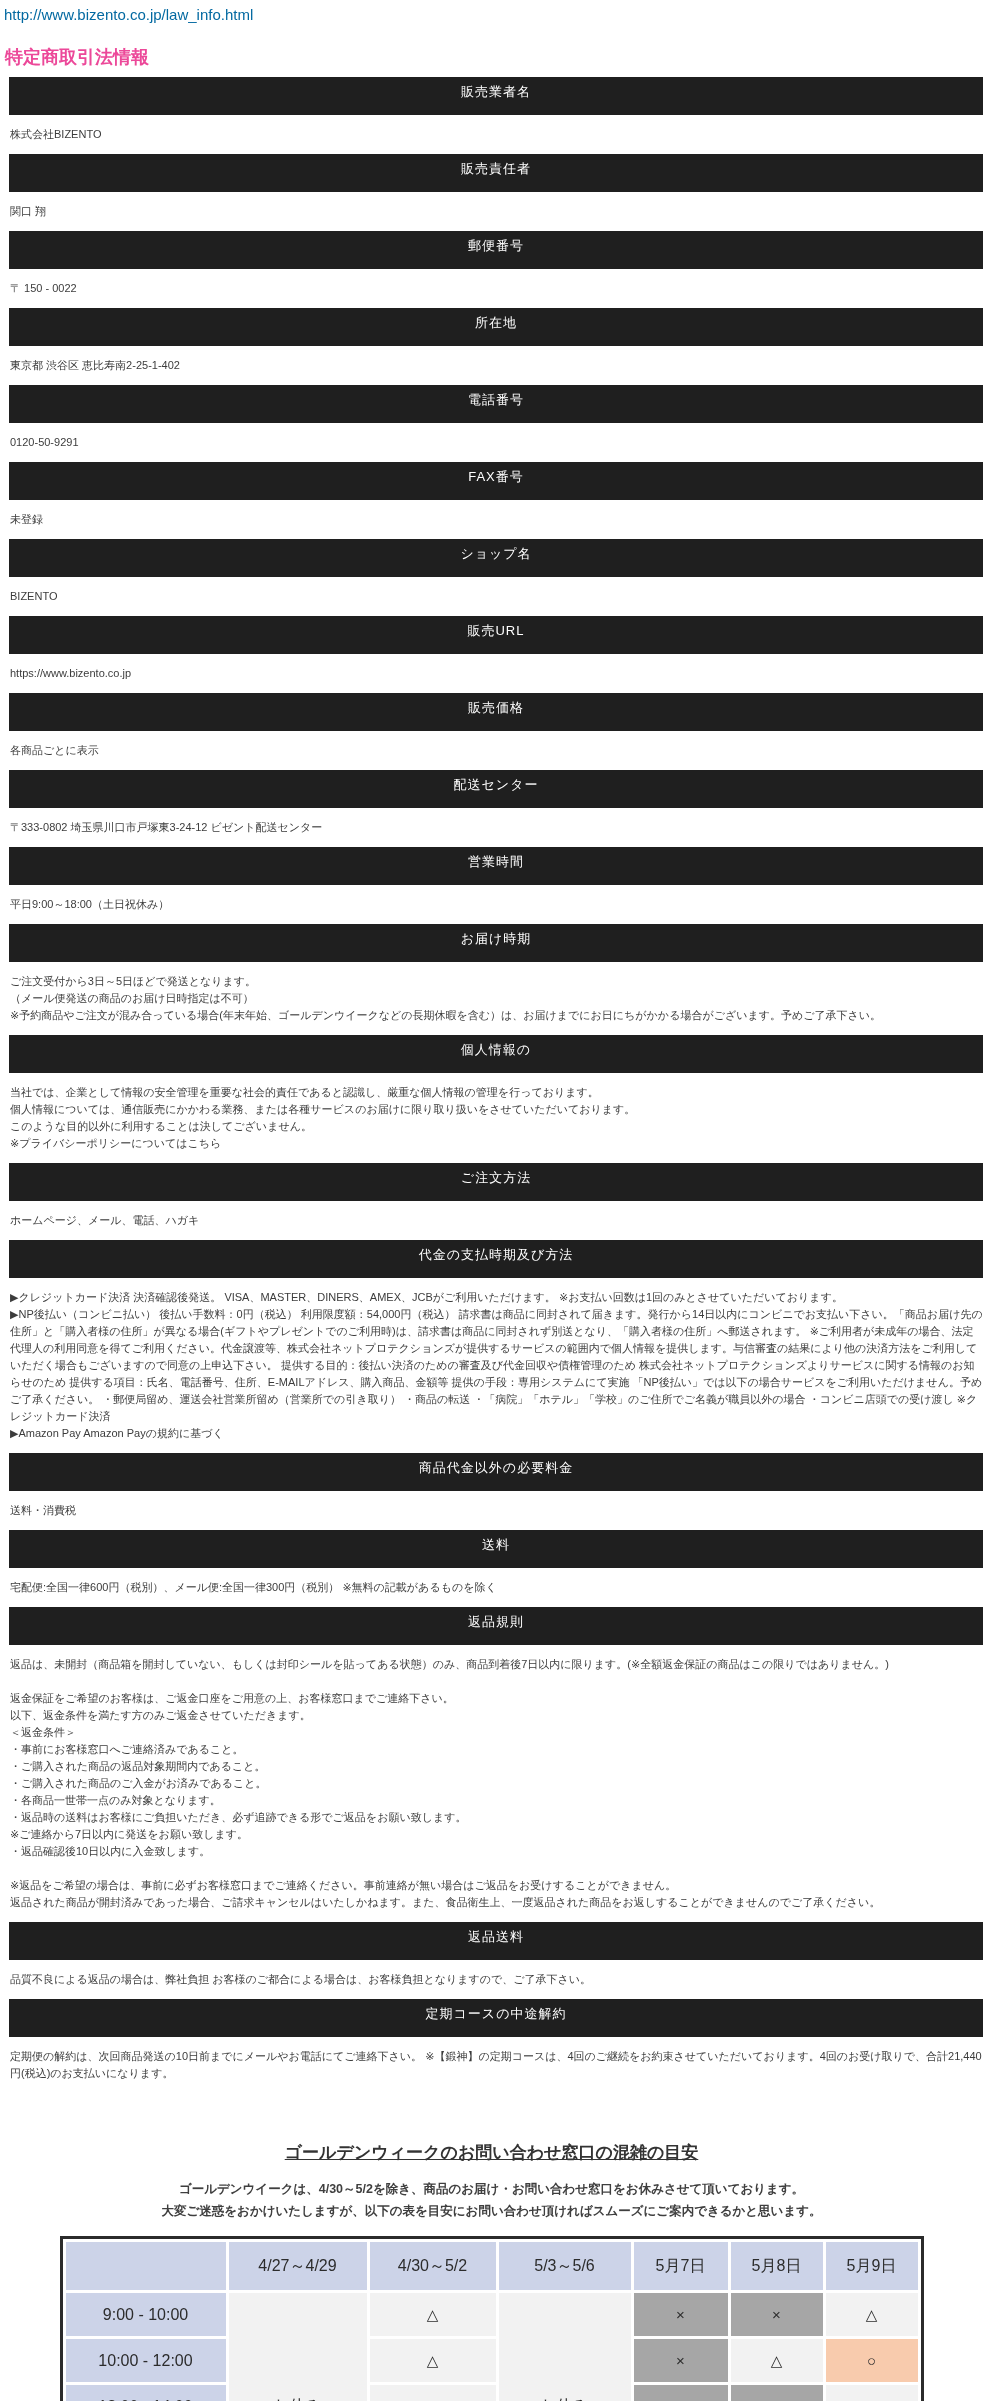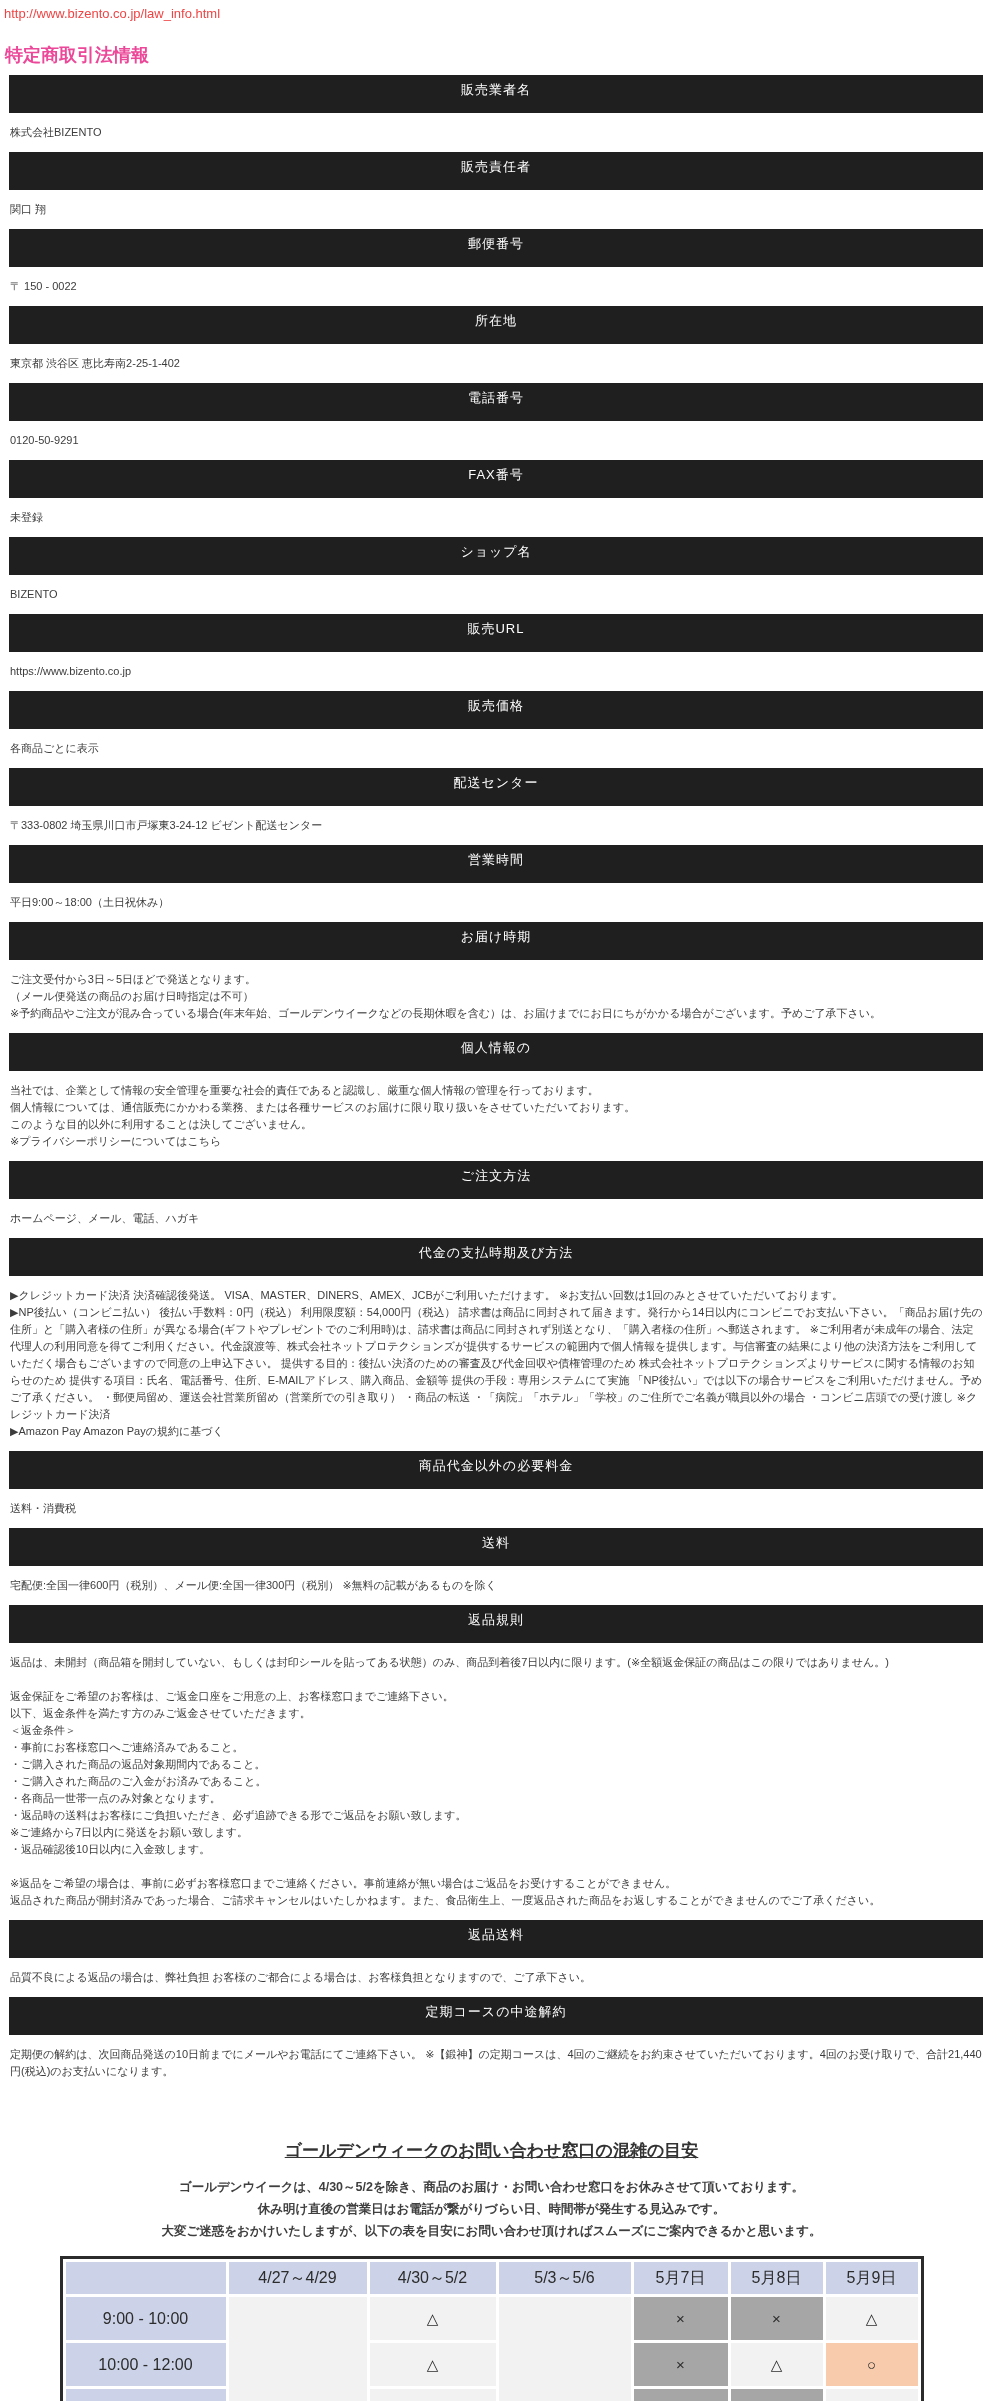--- a/index.html
+++ b/index.html
@@ -1,21 +1,21 @@
 <!DOCTYPE html>
 <html><head>
 <meta charset="utf-8">
 <style>
   html,body{margin:0;padding:0;}
   body{
     width:983px;min-height:2401px;background:#ffffff;
     font-family:"Liberation Sans","DejaVu Sans",sans-serif;
     color:#3c3c3c;
   }
-  .url-line{font-size:13px;color:#ef4444;padding:6px 0 0 4px;}
+  .url-line{font-size:15px;color:#0369a1;padding:6px 0 0 4px;}
   .page-title{font-size:18px;font-weight:bold;color:#ec4899;margin:22px 4px 8px 5px;}
   .bars-wrap{margin-left:9px;}
   .section-bar{
     background:#1f1f1f;color:#ffffff;height:38px;line-height:29px;
     text-align:center;font-size:13px;letter-spacing:1px;
   }
   .section-content{padding:11px 0 11px 1px;font-size:11px;line-height:17px;color:#3c3c3c;}
   .section-content .line{min-height:17px;white-space:pre-wrap;}
   .section-content .line.link{cursor:pointer;}
   
@@ -26,21 +26,21 @@
   }
   .gw-intro{font-size:12.5px;font-weight:bold;line-height:22px;color:#3f3f3f;}
   table.gw-table{
     margin:14px auto 0;border:3px solid #2b2b2b;background:#ffffff;
     border-collapse:separate;border-spacing:3px;
   }
   table.gw-table th,table.gw-table td{
     text-align:center;vertical-align:middle;font-weight:normal;
     font-size:16px;color:#2c2c2c;padding:0;
   }
-  table.gw-table th{background:#ccd3e8;height:32px;}
+  table.gw-table th{background:#ccd3e8;height:48px;}
   table.gw-table td.time{background:#ccd3e8;height:43px;font-size:16px;}
   table.gw-table td.cell{background:#f2f2f2;height:43px;font-size:15px;}
   table.gw-table td.cell.gray{background:#a6a6a6;}
   table.gw-table td.cell.orange{background:#f8cbad;}
   table.gw-table td.holiday{background:#f2f2f2;font-size:16px;}
   .gw-legend{margin-top:27px;font-size:12.5px;color:#2c2c2c;}
 </style>
 </head>
 <body>
 
@@ -151,21 +151,20 @@
         <div class="line">定期便の解約は、次回商品発送の10日前までにメールやお電話にてご連絡下さい。 ※【鍛神】の定期コースは、4回のご継続をお約束させていただいております。4回のお受け取りで、合計21,440円(税込)のお支払いになります。</div>
       </div>
     </div>
 
   <section class="gw">
     <div>
       <span class="gw-title">ゴールデンウィークのお問い合わせ窓口の混雑の目安</span>
     </div>
     <div class="gw-intro" id="gw-intro">
         <div class="gw-intro-line">ゴールデンウイークは、4/30～5/2を除き、商品のお届け・お問い合わせ窓口をお休みさせて頂いております。</div>
-        <div class="gw-intro-line">休み明け直後の営業日はお電話が繋がりづらい日、時間帯が発生する見込みです。</div>
         <div class="gw-intro-line">大変ご迷惑をおかけいたしますが、以下の表を目安にお問い合わせ頂ければスムーズにご案内できるかと思います。</div>
       </div>
 
     <table class="gw-table">
       <colgroup>
         <col style="width:160px">
           <col style="width:138px">
           <col style="width:126px">
         <col style="width:132px">
           <col style="width:94px">

